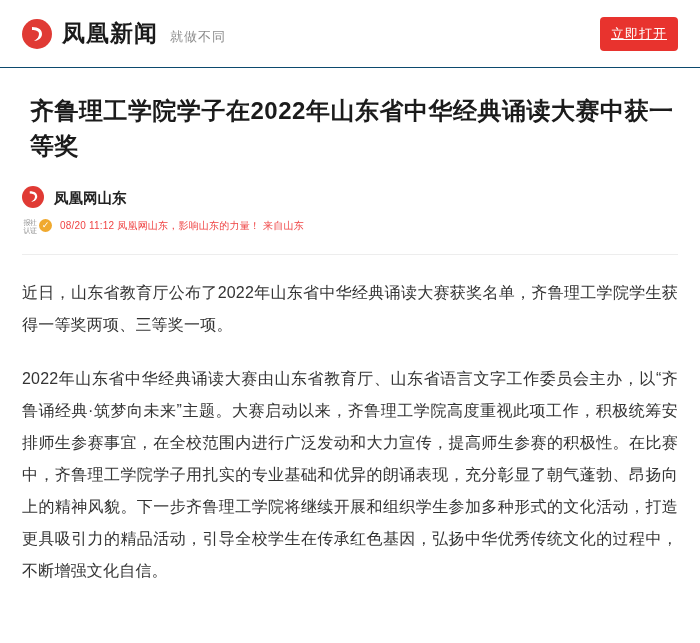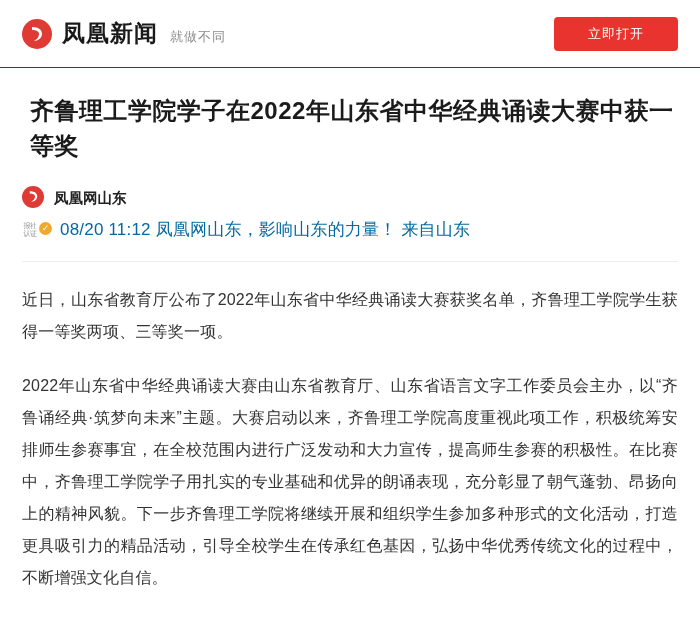--- a/index.html
+++ b/index.html
@@ -55,23 +55,24 @@
     margin-left: 2px;
     padding-top: 6px;
   }
   .header-spacer { flex: 1 1 auto; }
   .open-btn {
     background: #e8332e;
     color: #ffffff;
     font-size: 13px;
     border: none;
     border-radius: 4px;
-    padding: 8px 34px;
+    padding: 8px 11px;
     cursor: pointer;
     letter-spacing: 1px;
+    text-decoration: underline;
   }
 
   
   .article {
     padding: 26px 22px 0 22px;
     box-sizing: border-box;
   }
   .headline {
     font-size: 24px;
     font-weight: bold;
@@ -146,22 +147,22 @@
     width: 13px;
     height: 13px;
     border-radius: 50%;
     background: #f0a92e;
     color: #fff;
     font-size: 9px;
     line-height: 13px;
     text-align: center;
   }
   .meta-text {
-    font-size: 17px;
-    color: #0369a1;
+    font-size: 10px;
+    color: #ef4444;
     letter-spacing: 0.2px;
     text-align: center;
   }
 
   .divider-wrap {
     padding: 0 0 0 0;
     margin-bottom: 22px;
   }
   .divider {
     height: 1px;

